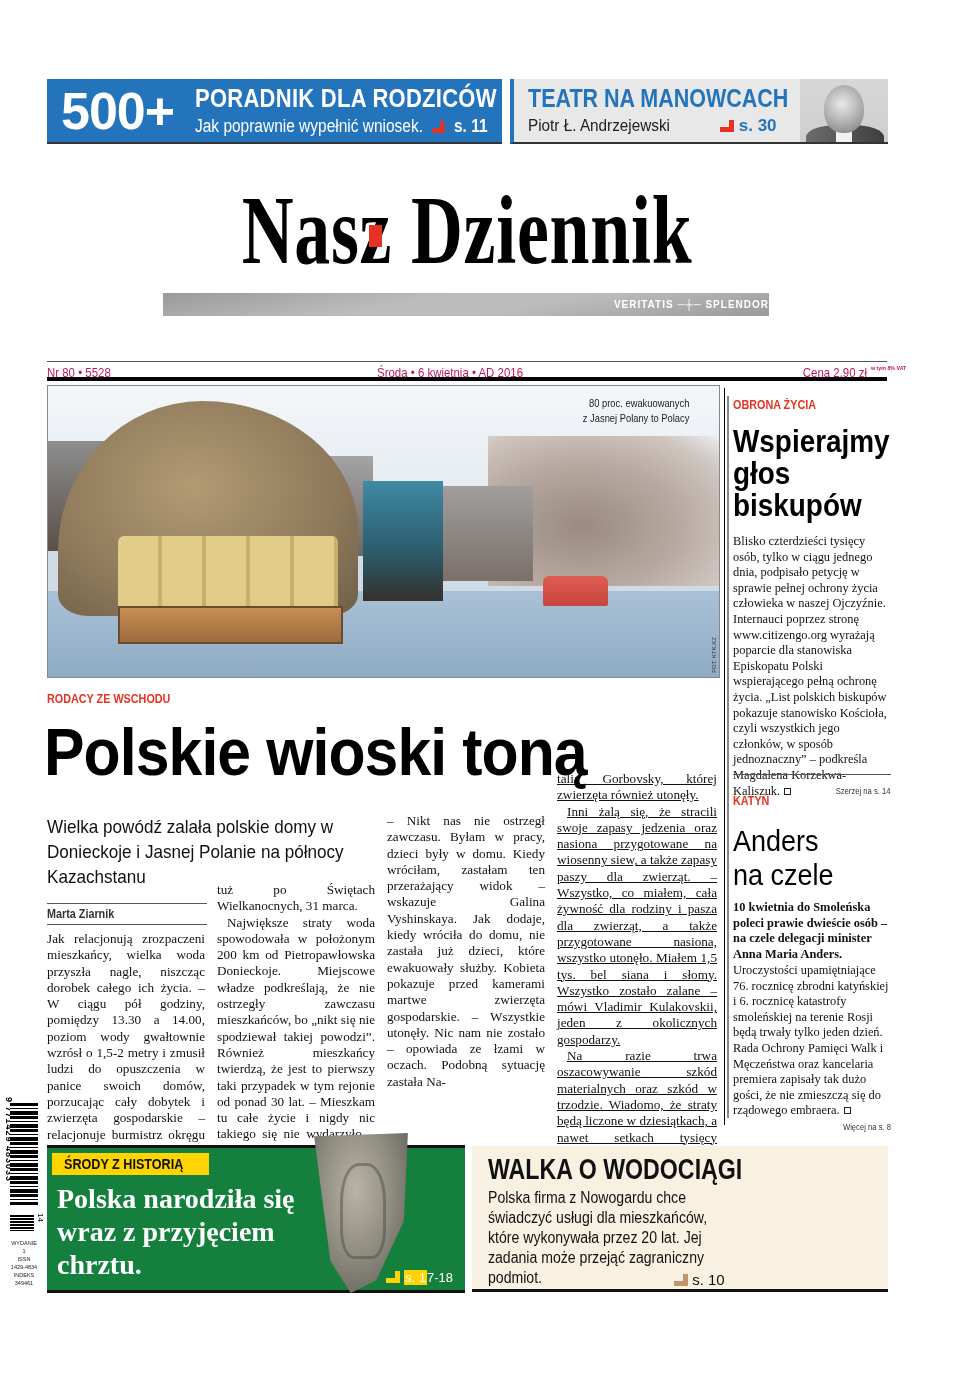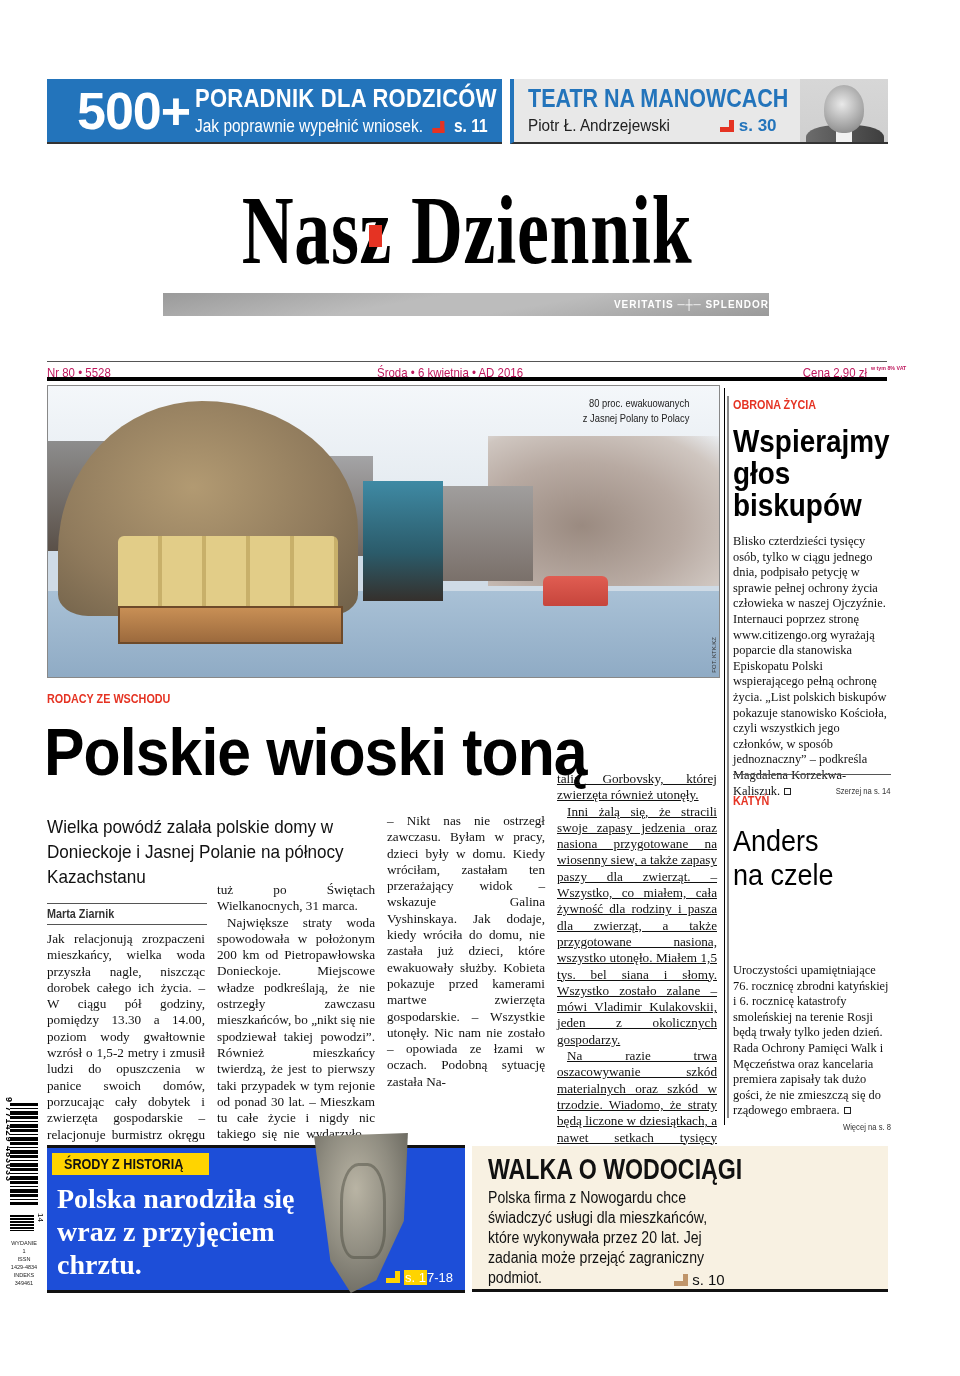--- a/index.html
+++ b/index.html
@@ -2,21 +2,21 @@
 <html><head>
 <meta charset="utf-8">
 <style>
   * { box-sizing: border-box; margin: 0; padding: 0; }
   html, body { width: 960px; height: 1376px; background: #ffffff; overflow: hidden; }
   body { position: relative; font-family: "Liberation Sans", sans-serif; color: #111; }
 
   
   .promo { position: absolute; top: 79px; height: 65px; overflow: hidden; }
   .promo-left { left: 47px; width: 455px; background: #2374bb; border-bottom: 2px solid #333; }
-  .promo-left .big { position: absolute; left: 30px; top: 4px; font: bold 52px/56px "Liberation Sans", sans-serif; color: #fff; letter-spacing: -1px; }
+  .promo-left .big { position: absolute; left: 14px; top: 4px; font: bold 52px/56px "Liberation Sans", sans-serif; color: #fff; letter-spacing: -1px; }
   .promo-left .title { position: absolute; left: 148px; top: 4px; font: bold 25px/30px "Liberation Sans", sans-serif; color: #fff; letter-spacing: 0.3px; transform: scaleX(0.88); transform-origin: left; white-space: nowrap; }
   .promo-left .sub { position: absolute; left: 148px; top: 36px; font: 18px/22px "Liberation Sans", sans-serif; color: #fff; transform: scaleX(0.86); transform-origin: left; white-space: nowrap; }
   .promo-left .sub .pg { font-weight: bold; margin-left: 6px; }
   .marker { display: inline-block; width: 14px; height: 12px; position: relative; vertical-align: -1px; margin-left: 6px; }
   .marker::before { content: ""; position: absolute; right: 0; top: 0; width: 5px; height: 12px; background: var(--mc, #e53323); }
   .marker::after { content: ""; position: absolute; left: 0; bottom: 0; width: 14px; height: 5px; background: var(--mc, #e53323); }
 
   .promo-right { left: 510px; width: 378px; background: #e8e8e8; border-left: 4px solid #2374bb; border-bottom: 2px solid #333; }
   .promo-right .title { position: absolute; left: 14px; top: 4px; font: bold 25px/30px "Liberation Sans", sans-serif; color: #2374bb; transform: scaleX(0.86); transform-origin: left; white-space: nowrap; }
   .promo-right .sub { position: absolute; left: 14px; top: 36px; font: 17px/22px "Liberation Sans", sans-serif; color: #222; transform: scaleX(0.9); transform-origin: left; white-space: nowrap; }
@@ -85,21 +85,21 @@
   .sb-rule { position: absolute; left: 8px; width: 158px; height: 1px; background: #555; }
 
   
   .barcode { position: absolute; left: 4px; top: 1085px; width: 40px; height: 215px; }
   .bars { position: absolute; left: 6px; top: 18px; width: 28px; height: 102px; background: repeating-linear-gradient(180deg, #000 0 3px, #fff 3px 5px, #000 5px 6px, #fff 6px 8px, #000 8px 12px, #fff 12px 13px); }
   .bar-digits { position: absolute; left: 0; top: 12px; font: bold 9px/10px "Liberation Sans", sans-serif; writing-mode: vertical-rl; letter-spacing: 1px; color: #000; }
   .bars2 { position: absolute; left: 6px; top: 130px; width: 24px; height: 16px; background: repeating-linear-gradient(180deg, #000 0 2px, #fff 2px 3px); }
   .addon { position: absolute; left: 32px; top: 128px; font: 8px/8px "Liberation Sans", sans-serif; writing-mode: vertical-rl; color: #000; }
   .bar-small { position: absolute; left: 2px; top: 154px; width: 36px; font: 5.5px/8px "Liberation Sans", sans-serif; text-align: center; color: #222; }
 
-  .history { position: absolute; left: 47px; top: 1145px; width: 418px; height: 148px; background: #1d4ed8; border-top: 3px solid #111; border-bottom: 3px solid #111; overflow: visible; }
+  .history { position: absolute; left: 47px; top: 1145px; width: 418px; height: 148px; background: #15803d; border-top: 3px solid #111; border-bottom: 3px solid #111; overflow: visible; }
   .history .label { position: absolute; left: 5px; top: 5px; padding: 2px 12px; background: #ffd400; font: bold 14px/18px "Liberation Sans", sans-serif; color: #111; }
   .history .label span { display: inline-block; transform: scaleX(0.9); transform-origin: left; }
   .history .headline { position: absolute; left: 10px; top: 34px; width: 260px; font: bold 28px/33px "Liberation Serif", serif; color: #fff; }
   .history .artifact { position: absolute; left: 263px; top: -15px; width: 102px; height: 160px; clip-path: polygon(4% 2%, 96% 0, 92% 55%, 65% 92%, 40% 100%, 20% 80%); background: radial-gradient(ellipse at 45% 35%, #b9b4a4, #8f8c80 45%, #6e6c63 75%, #595853); }
   .history .artifact::after { content: ""; position: absolute; left: 30px; top: 30px; width: 40px; height: 90px; border: 3px solid rgba(70,70,60,0.45); border-radius: 40% 40% 30% 30%; }
   .history .pg { position: absolute; right: 12px; bottom: 4px; font: 13px/16px "Liberation Sans", sans-serif; color: #fff; }
   .history .pg .marker { --mc: #ffd400; }
   .history .pg .hl { background: #ffd400; color: #fff; padding: 0 1px; }
 
   .water-promo { position: absolute; left: 472px; top: 1146px; width: 416px; height: 146px; background: #f8f1e2; border-bottom: 3px solid #111; overflow: hidden; }
@@ -212,20 +212,21 @@
     <span>Blisko czterdzieści tysięcy osób, tylko w ciągu jednego dnia, podpisało petycję w sprawie pełnej ochrony życia człowieka w naszej Ojczyźnie. Internauci poprzez stronę www.citizengo.org wyrażają poparcie dla stanowiska Episkopatu Polski wspierającego pełną ochronę życia. „List polskich biskupów pokazuje stanowisko Kościoła, czyli wszystkich jego członków, w sposób jednoznaczny” – podkreśla Magdalena Korzekwa-Kaliszuk.</span><span class="end-sq"></span>
     <span class="continued" style="display:inline-block; float:right; margin-top:1px;">Szerzej na s. 14</span>
   </div>
   <div class="sb-rule" style="top:386px;"></div>
 
   <div class="kicker sb-kicker" style="top:406px;">KATYŃ</div>
   <div class="sb-headline" style="top:436px;">
     <div>Anders</div>
     <div>na czele</div>
   </div>
+  <div class="sb-text lead" style="top:512px;">10 kwietnia do Smoleńska poleci prawie dwieście osób – na czele delegacji minister Anna Maria Anders.</div>
   <div class="sb-text" style="top:575px;">
     <span>Uroczystości upamiętniające 76. rocznicę zbrodni katyńskiej i 6. rocznicę katastrofy smoleńskiej na terenie Rosji będą trwały tylko jeden dzień. Rada Ochrony Pamięci Walk i Męczeństwa oraz kancelaria premiera zapisały tak dużo gości, że nie zmieszczą się do rządowego embraera.</span><span class="end-sq"></span>
     <span class="continued">Więcej na s. 8</span>
   </div>
 </div>
 
 <div class="barcode">
   <div class="bar-digits">9 771429 483033</div>
   <div class="bars"></div>
   <div class="bars2"></div>

